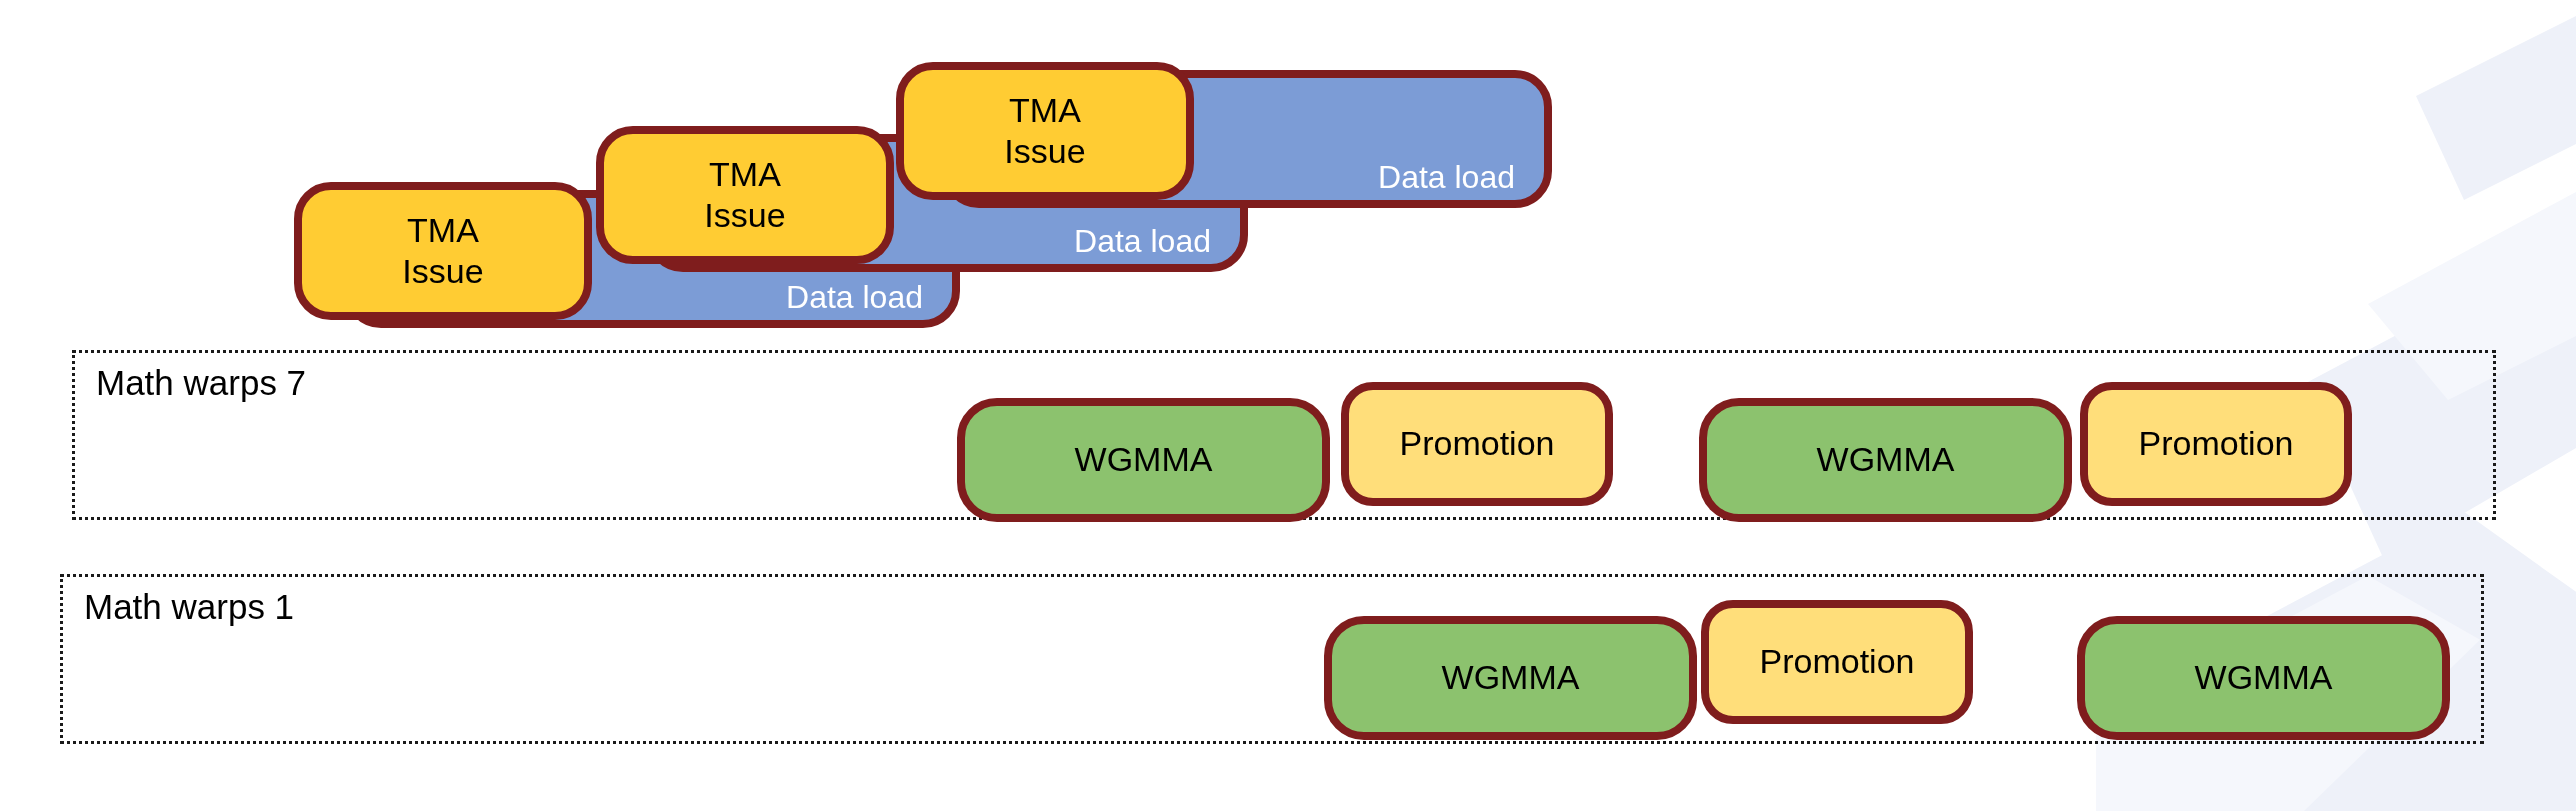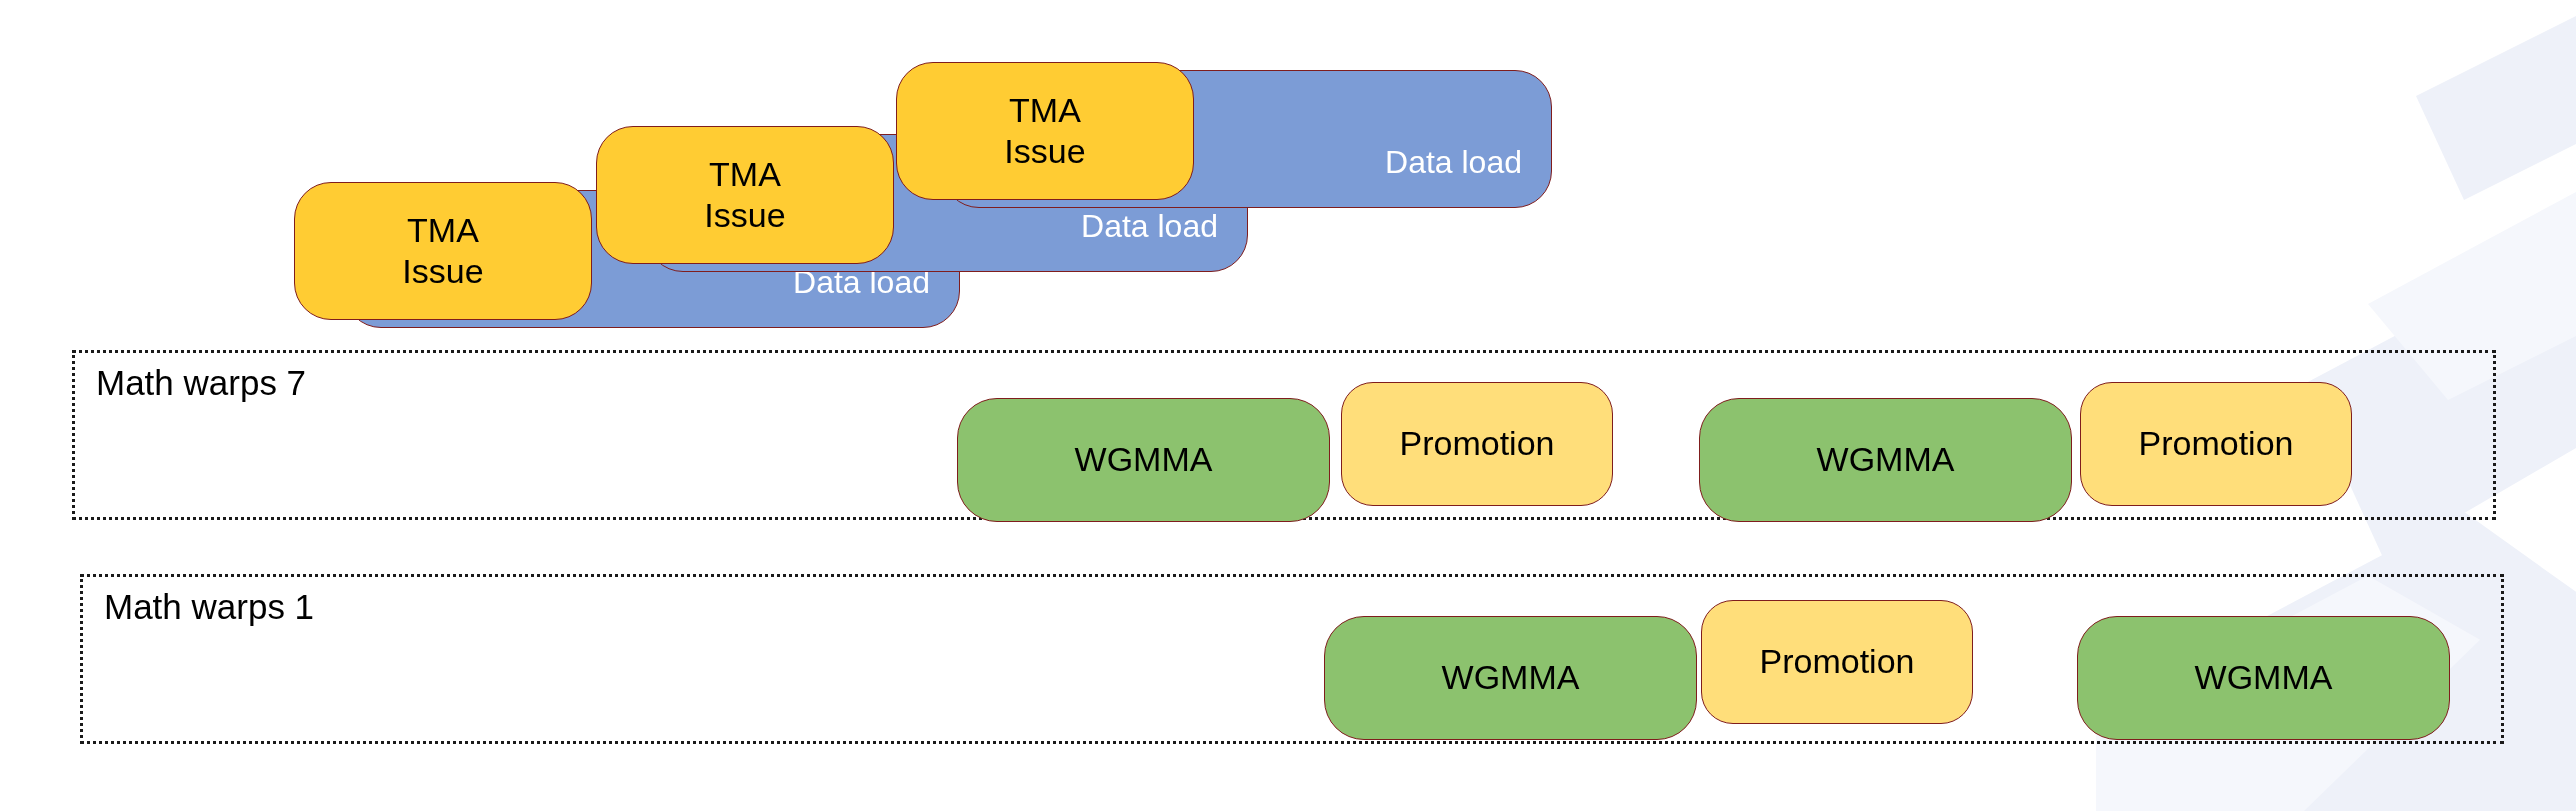--- a/index.html
+++ b/index.html
@@ -27,40 +27,40 @@
     position:absolute;
     left:21px; top:11.2px;
     font-size:35px;
     color:#000000;
     line-height:1.1;
     white-space:nowrap;
   }
   .block{
     position:absolute;
     box-sizing:border-box;
-    border:1px solid #7f1d1d;
+    border:8px solid #7f1d1d;
     display:flex;
     align-items:center;
     justify-content:center;
     text-align:center;
     color:#000000;
     font-size:34px;
     line-height:1.22;
     border-radius:35px;
   }
   .block .lbl{display:block;}
   .tma-issue{ background:#FFCC33; border-radius:37px; }
   .data-load{
     background:#7C9CD6;
     color:#ffffff;
     justify-content:flex-end;
     align-items:flex-end;
     border-radius:37px;
     padding-right:29px;
-    padding-bottom:25px;
+    padding-bottom:3px;
     font-size:32px;
   }
   .wgmma{ background:#8CC26E; border-radius:40px;margin-top:16px; }
   .promotion{ background:#FFDE7A; border-radius:32px; }
 </style>
 </head>
 <body>
 
 <svg id="watermark" viewBox="0 0 900 1014" preserveAspectRatio="none">
   <g fill="#eef1f9">
@@ -101,21 +101,21 @@
     </div>
     <div class="block promotion" style="left: 1341px; top: 382px; width: 272px; height: 124px;">
       <span class="lbl">Promotion</span>
     </div>
     <div class="block wgmma" style="left: 1699px; top: 382px; width: 373px; height: 124px;">
       <span class="lbl">WGMMA</span>
     </div>
     <div class="block promotion" style="left: 2080px; top: 382px; width: 272px; height: 124px;">
       <span class="lbl">Promotion</span>
     </div>
-    <div class="lane" style="left: 80px; top: 574px; width: 2424px; height: 170px; border-color: rgb(26, 26, 26);">
+    <div class="lane" style="left: 60px; top: 574px; width: 2424px; height: 170px; border-color: rgb(26, 26, 26);">
       <div class="lane-label">Math warps 1</div>
     </div>
     <div class="block wgmma" style="left: 1324px; top: 600px; width: 373px; height: 124px;">
       <span class="lbl">WGMMA</span>
     </div>
     <div class="block promotion" style="left: 1701px; top: 600px; width: 272px; height: 124px;">
       <span class="lbl">Promotion</span>
     </div>
     <div class="block wgmma" style="left: 2077px; top: 600px; width: 373px; height: 124px;">
       <span class="lbl">WGMMA</span>

